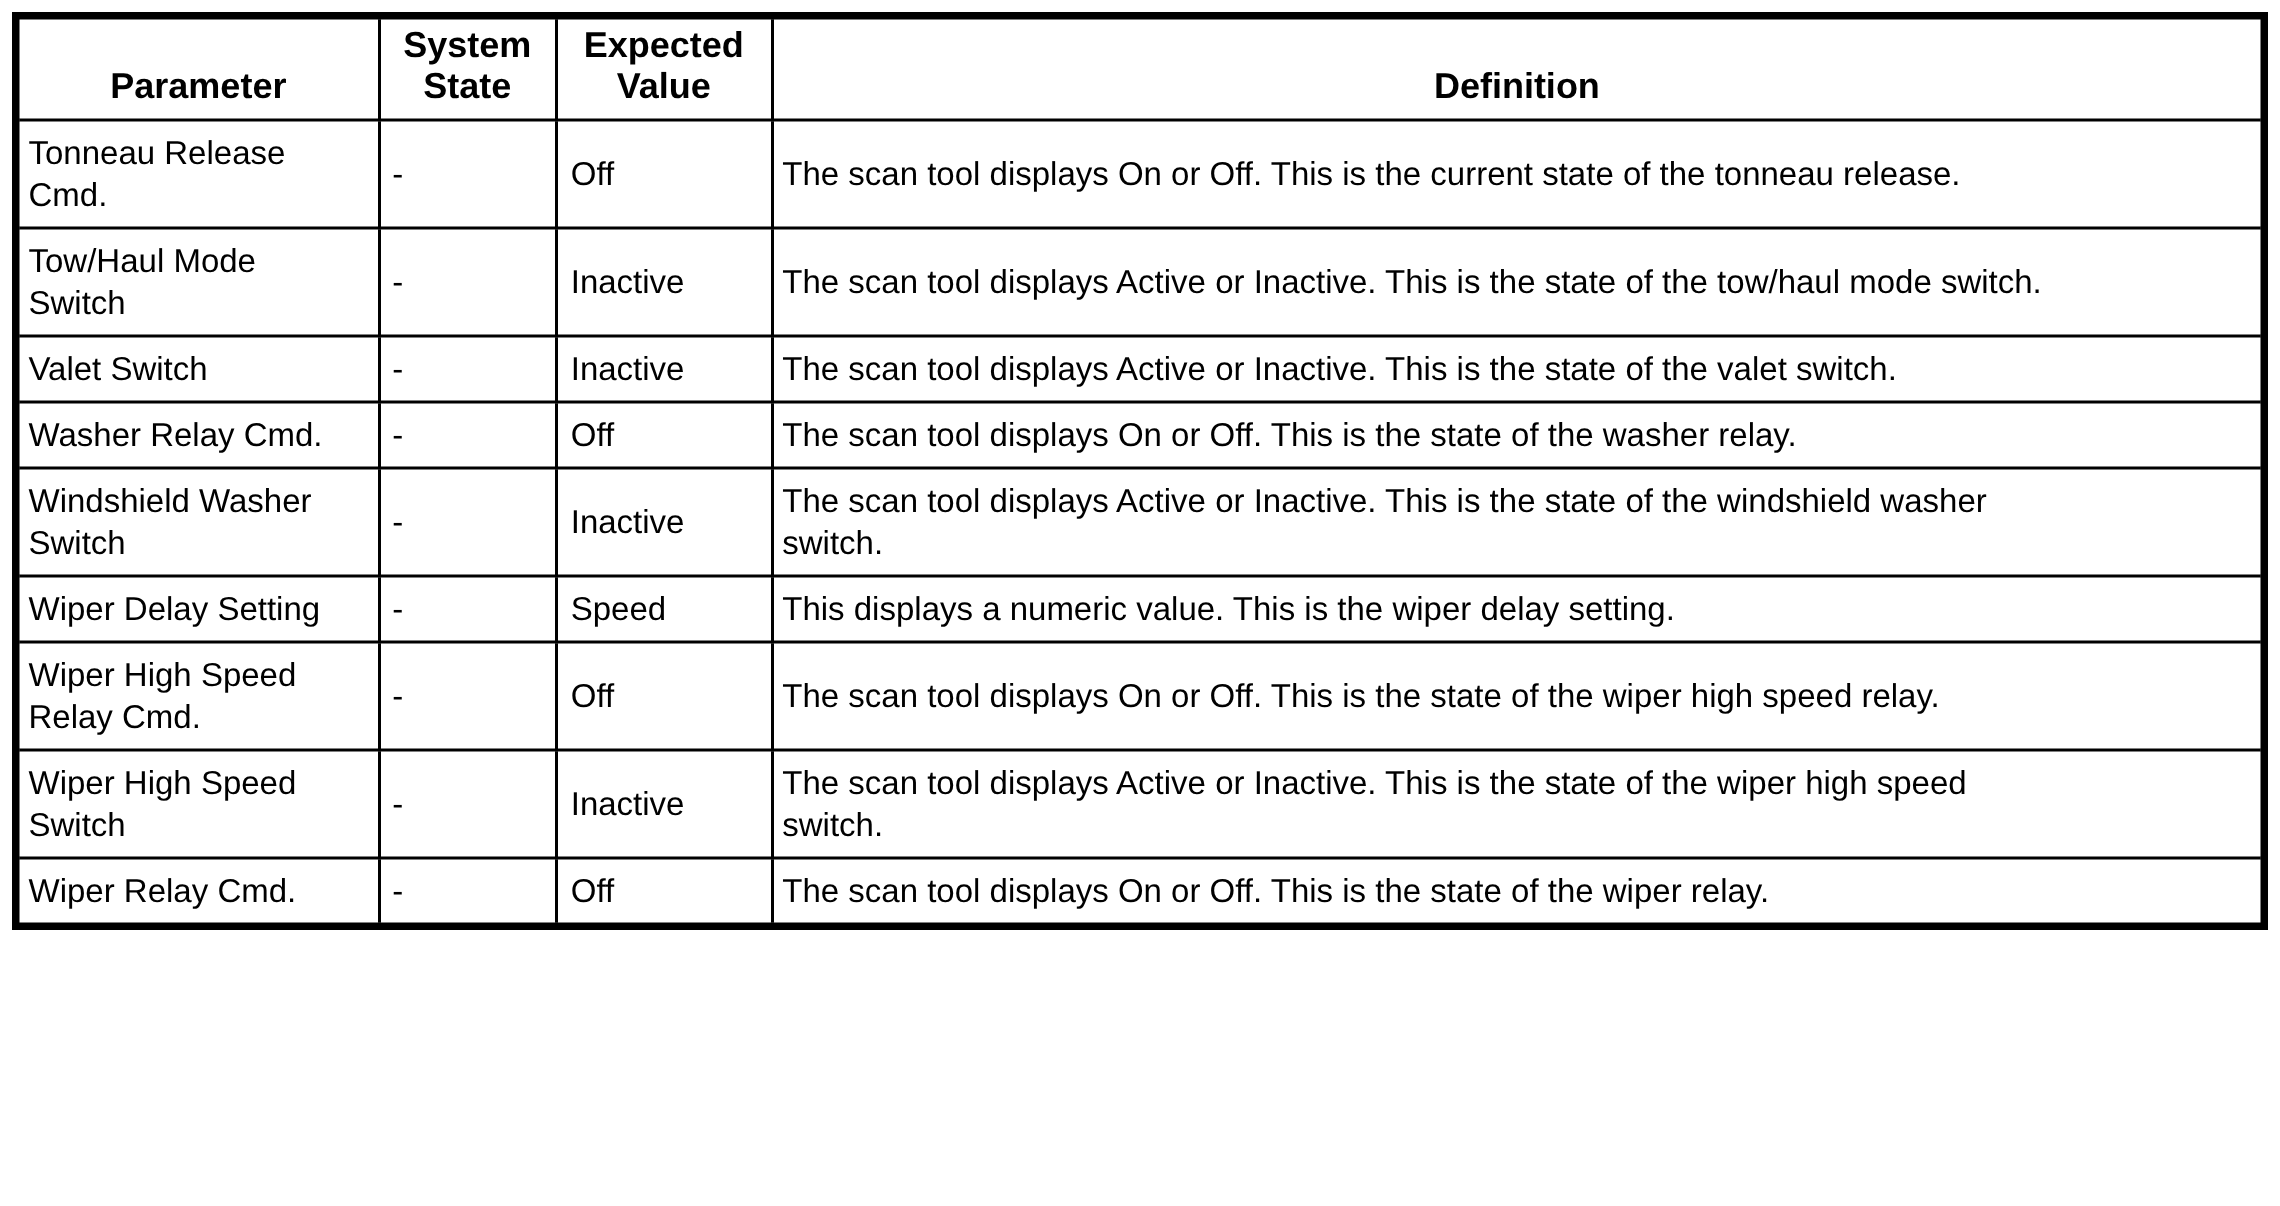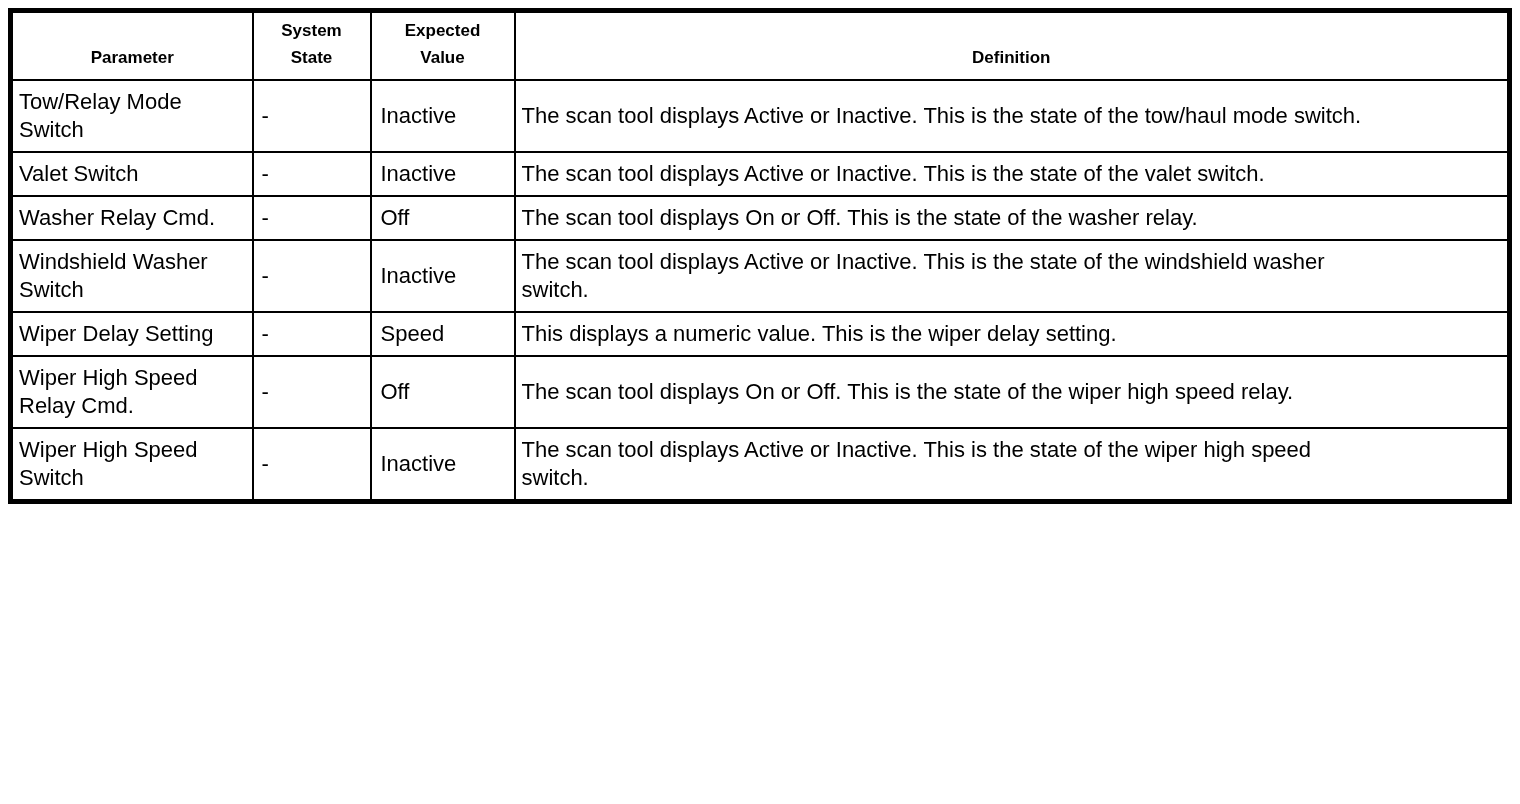--- a/index.html
+++ b/index.html
@@ -24,21 +24,21 @@
     color: #000000;
   }
   table.param-table th,
   table.param-table td {
     border: 2px solid #000000;
     box-sizing: border-box;
     overflow: hidden;
   }
   thead th {
     font-weight: bold;
-    font-size: 17px;
+    font-size: 24px;
     line-height: 27px;
     text-align: center;
     vertical-align: bottom;
     padding: 4px 4px 8px 4px;
     height: 68px;
     white-space: pre-line;
     border-bottom: 3px solid #000000;
   }
   tbody td {
     font-size: 22px;
@@ -76,21 +76,28 @@
         <th>Parameter</th>
         <th>System
 State</th>
         <th>Expected
 Value</th>
         <th>Definition</th>
       </tr>
     </thead>
     <tbody>
         <tr>
-          <td class="col-parameter">Tow/Relay Mode
+          <td class="col-parameter">Tonneau Release
+Cmd.</td>
+          <td class="col-system_state">-</td>
+          <td class="col-expected_value">Off</td>
+          <td class="col-definition">The scan tool displays On or Off. This is the current state of the tonneau release.</td>
+        </tr>
+        <tr>
+          <td class="col-parameter">Tow/Haul Mode
 Switch</td>
           <td class="col-system_state">-</td>
           <td class="col-expected_value">Inactive</td>
           <td class="col-definition">The scan tool displays Active or Inactive. This is the state of the tow/haul mode switch.</td>
         </tr>
         <tr>
           <td class="col-parameter">Valet Switch</td>
           <td class="col-system_state">-</td>
           <td class="col-expected_value">Inactive</td>
           <td class="col-definition">The scan tool displays Active or Inactive. This is the state of the valet switch.</td>
@@ -123,15 +130,21 @@
           <td class="col-definition">The scan tool displays On or Off. This is the state of the wiper high speed relay.</td>
         </tr>
         <tr>
           <td class="col-parameter">Wiper High Speed
 Switch</td>
           <td class="col-system_state">-</td>
           <td class="col-expected_value">Inactive</td>
           <td class="col-definition">The scan tool displays Active or Inactive. This is the state of the wiper high speed
 switch.</td>
         </tr>
+        <tr>
+          <td class="col-parameter">Wiper Relay Cmd.</td>
+          <td class="col-system_state">-</td>
+          <td class="col-expected_value">Off</td>
+          <td class="col-definition">The scan tool displays On or Off. This is the state of the wiper relay.</td>
+        </tr>
       </tbody>
   </table>
 </div>
 
 </body></html>

